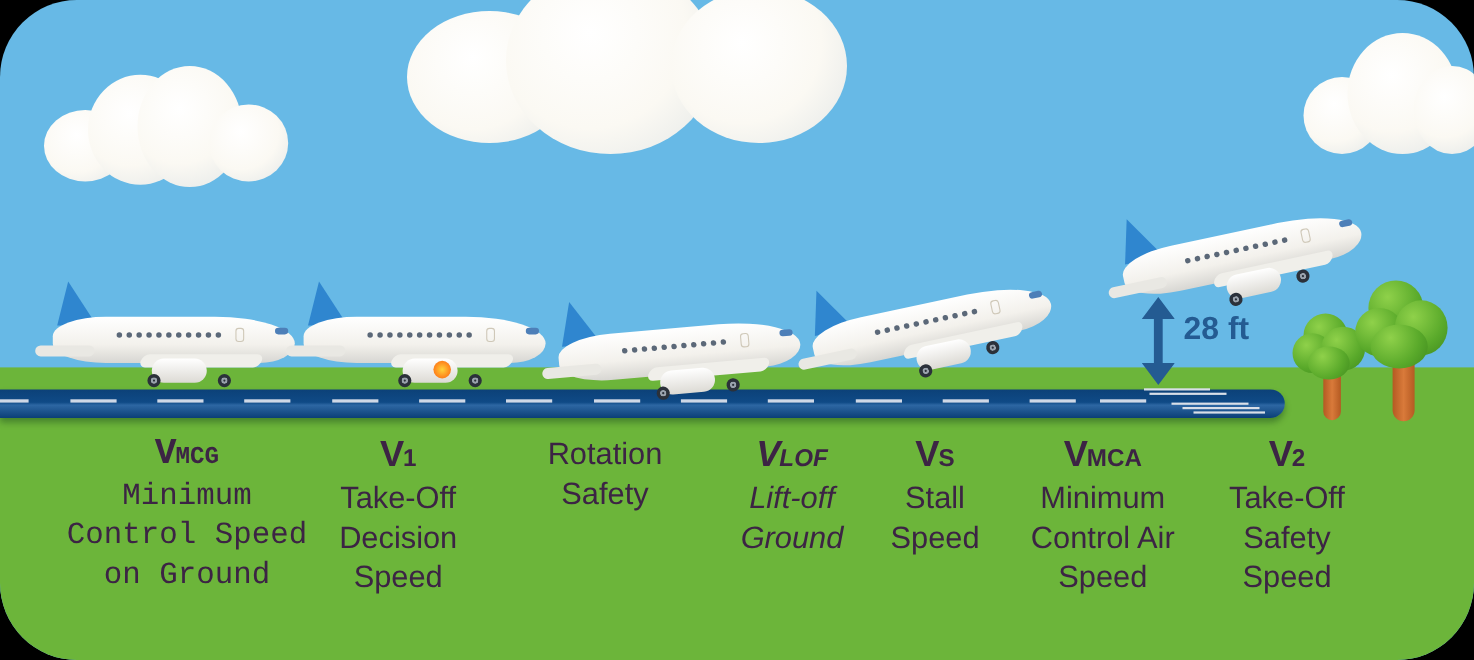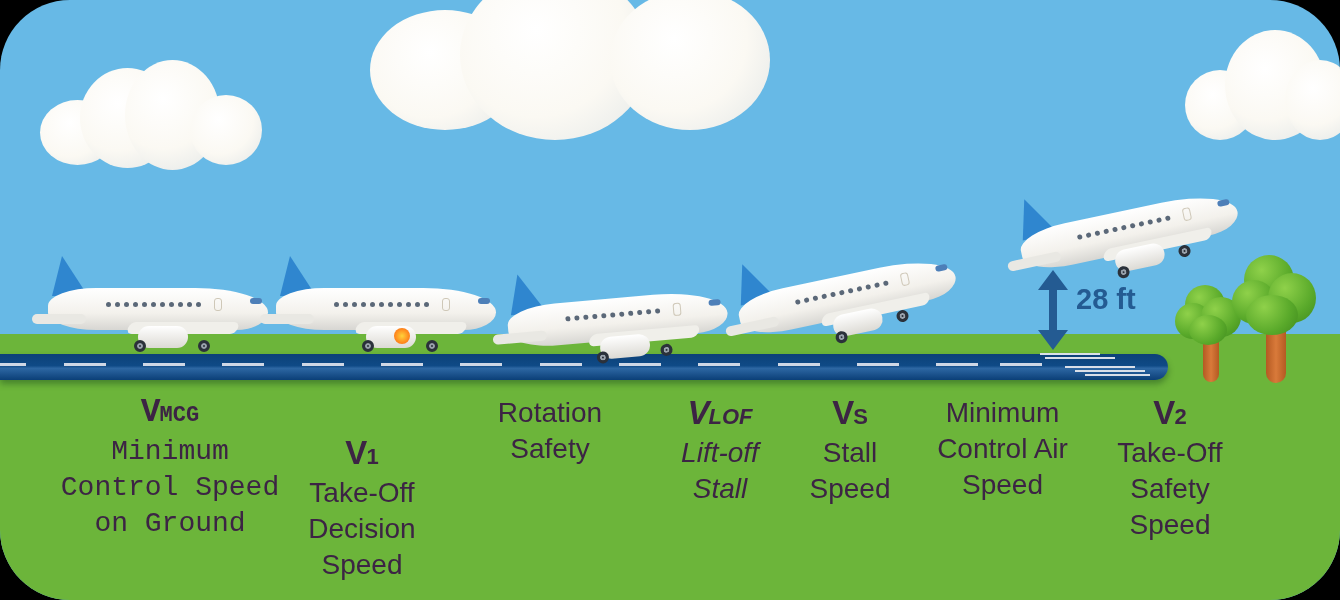--- a/index.html
+++ b/index.html
@@ -235,41 +235,42 @@
     <div class="leaf" style="left:36px;top:18px;width:48px;height:50px;"></div>
     <div class="leaf" style="left:14px;top:40px;width:52px;height:40px;"></div>
   </div>
 
   <div class="col" style="left:60px;width:220px;font-family:Liberation Mono, monospace;">
     <div class="sym"><span>V</span><span class="sub">MCG</span></div>
     <div class="desc">Minimum
 Control Speed
 on Ground</div>
   </div>
-  <div class="col" style="left:282px;width:160px;margin-top:40px;">
+  <div class="col" style="left:282px;width:160px;">
     <div class="sym"><span>V</span><span class="sub">1</span></div>
     <div class="desc">Take-Off
 Decision
 Speed</div>
   </div>
   <div class="col" style="left:470px;width:160px;">
     <div class="desc">Rotation
 Safety</div>
   </div>
   <div class="col" style="left:650px;width:140px;font-style:italic;">
     <div class="sym"><span>V</span><span class="sub">LOF</span></div>
     <div class="desc">Lift-off
-Stall</div>
+Ground</div>
   </div>
   <div class="col" style="left:790px;width:120px;">
     <div class="sym"><span>V</span><span class="sub">S</span></div>
     <div class="desc">Stall
 Speed</div>
   </div>
   <div class="col" style="left:915px;width:175px;">
+    <div class="sym"><span>V</span><span class="sub">MCA</span></div>
     <div class="desc">Minimum
 Control Air
 Speed</div>
   </div>
   <div class="col" style="left:1095px;width:150px;">
     <div class="sym"><span>V</span><span class="sub">2</span></div>
     <div class="desc">Take-Off
 Safety
 Speed</div>
   </div>

